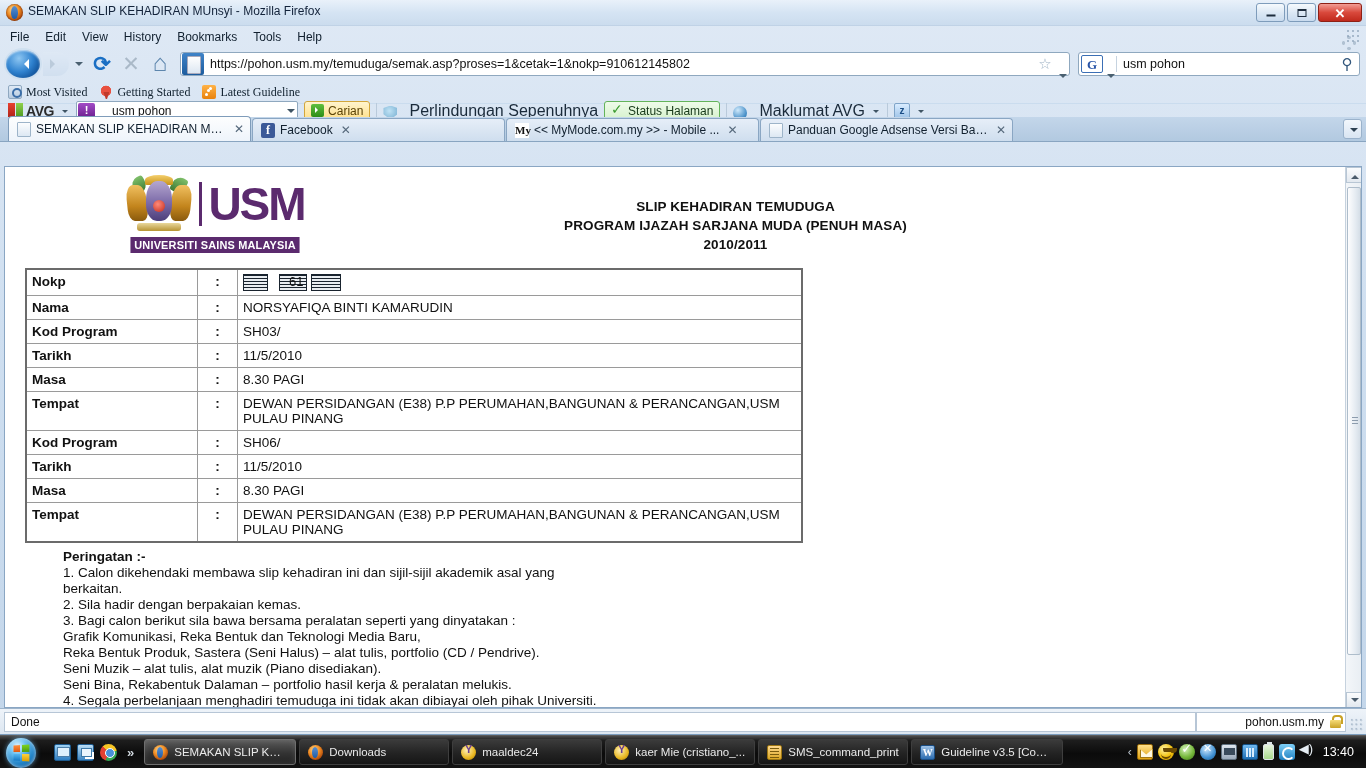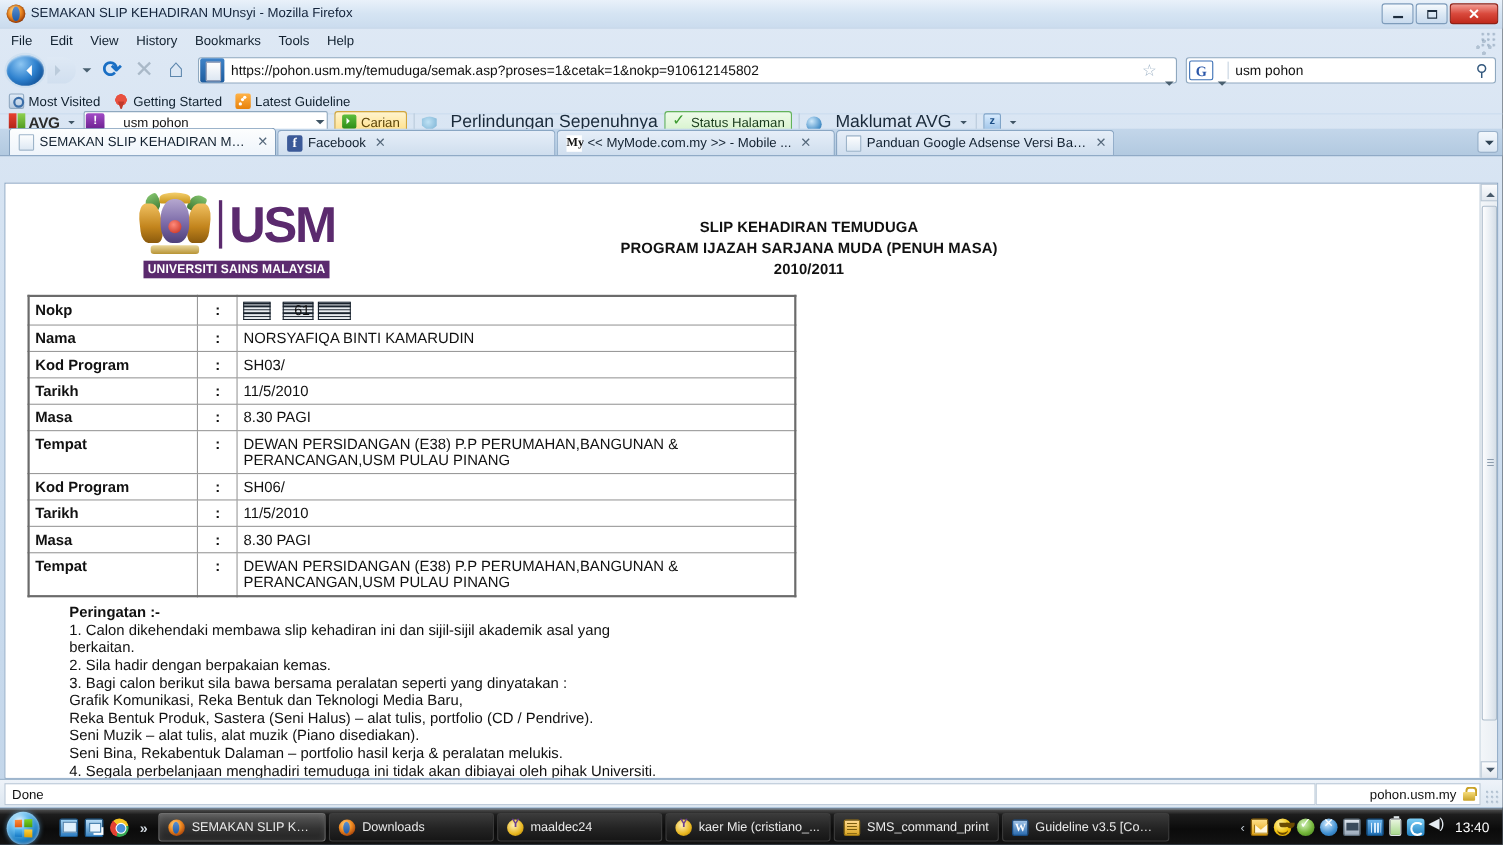--- a/index.html
+++ b/index.html
@@ -167,21 +167,21 @@
       radial-gradient(circle at 7px 1.5px, #7e95ab 1.6px, transparent 2px),
       radial-gradient(circle at 12.5px 7px, #7e95ab 1.6px, transparent 2px),
       radial-gradient(circle at 7px 12.5px, #7e95ab 1.6px, transparent 2px),
       radial-gradient(circle at 1.5px 7px, #7e95ab 1.6px, transparent 2px);
   }
 
   
   .bookmarks {
     height: 22px; display: flex; align-items: center; padding-left: 8px; gap: 12px;
   }
-  .bm { display: flex; align-items: center; gap: 4px; font-size: 12px; color: #10202e; }
+  .bm { display: flex; align-items: center; gap: 4px; font-size: 12px; color: #10202e; font-family: Liberation Serif, serif; }
   .bm-ico { width: 14px; height: 14px; border-radius: 2px; flex: none; position: relative; }
   .bm-ico.most { background: linear-gradient(#dfeaf6, #b7cbe0); border: 1px solid #8fa8c0; }
   .bm-ico.most::after {
     content: ""; position: absolute; left: 3px; top: 2px; width: 6px; height: 6px;
     border: 2px solid #3b6ea8; border-radius: 50%;
   }
   .bm-ico.started { background: radial-gradient(circle at 50% 42%, #e8503f 0 5px, transparent 5.5px); }
   .bm-ico.started::after {
     content: ""; position: absolute; left: 4px; top: 7px; width: 6px; height: 7px;
     background: #c03a2b; clip-path: polygon(0 0, 100% 0, 60% 100%, 40% 100%);
@@ -377,21 +377,21 @@
   .doc-title {
     flex: 1; text-align: center; padding-top: 22px; margin-right: 180px;
   }
   .doc-title div {
     font-size: 13.5px; font-weight: bold; color: #111; line-height: 19px;
     letter-spacing: .1px;
   }
 
   
   table.slip {
-    margin: 14px 0 0 20px; border-collapse: collapse; width: 699px;
+    margin: 14px 0 0 20px; border-collapse: collapse; width: 778px;
     border: 2px solid #6b6b6b;
   }
   table.slip td {
     border: 1px solid #9a9a9a; padding: 4px 5px;
     font-size: 13.5px; color: #111; vertical-align: top;
   }
   td.lbl { width: 150px; font-weight: bold; font-size: 13.5px; }
   td.col { width: 35px; text-align: center; font-weight: bold; }
   td.val { width: 494px; }
   .redacted {

